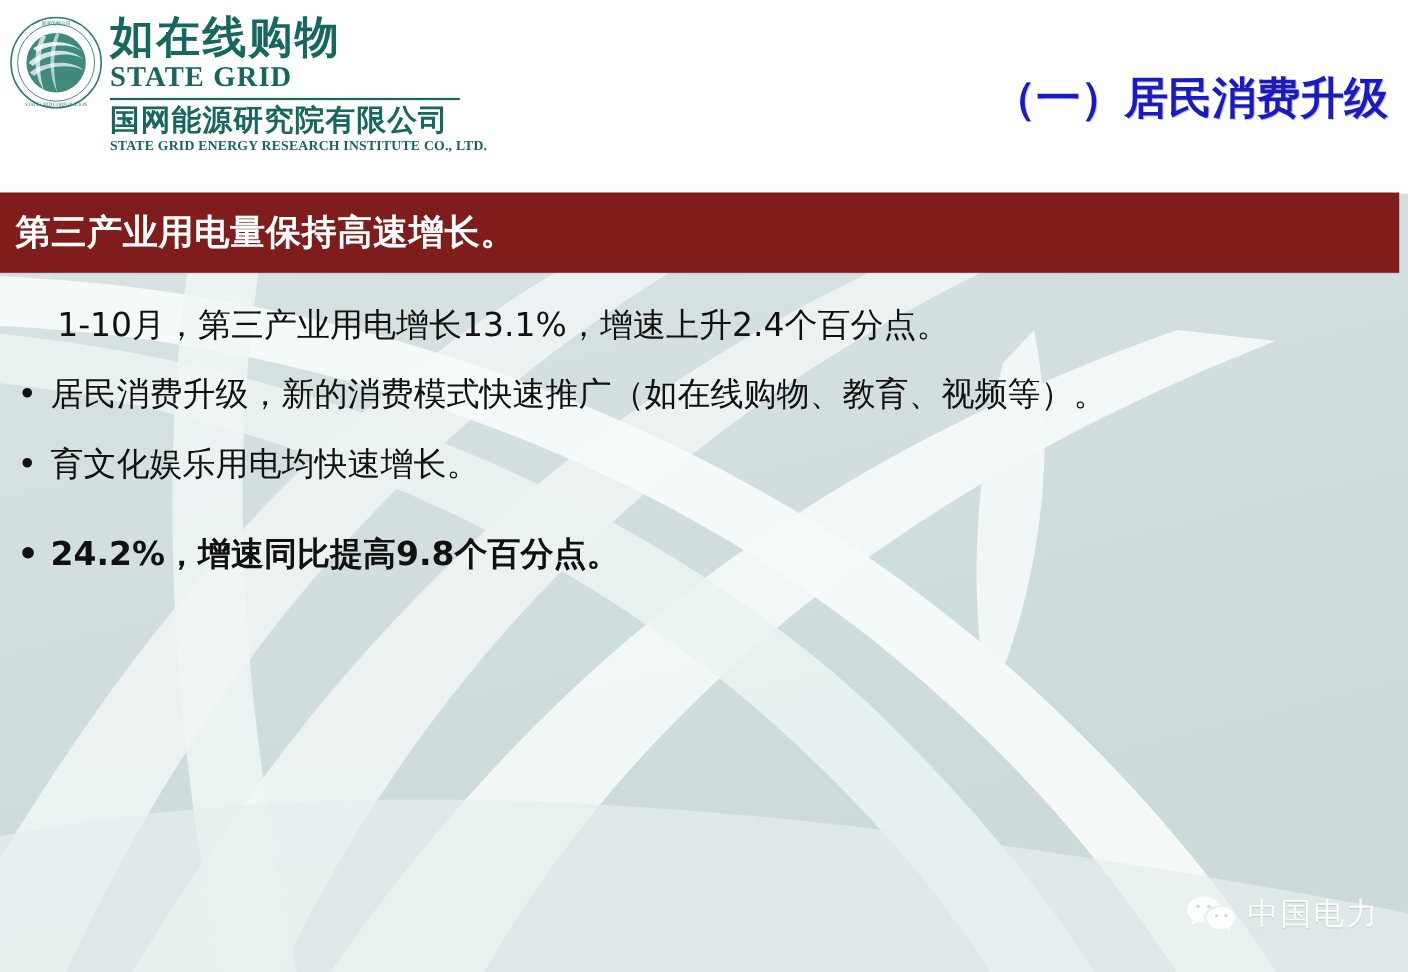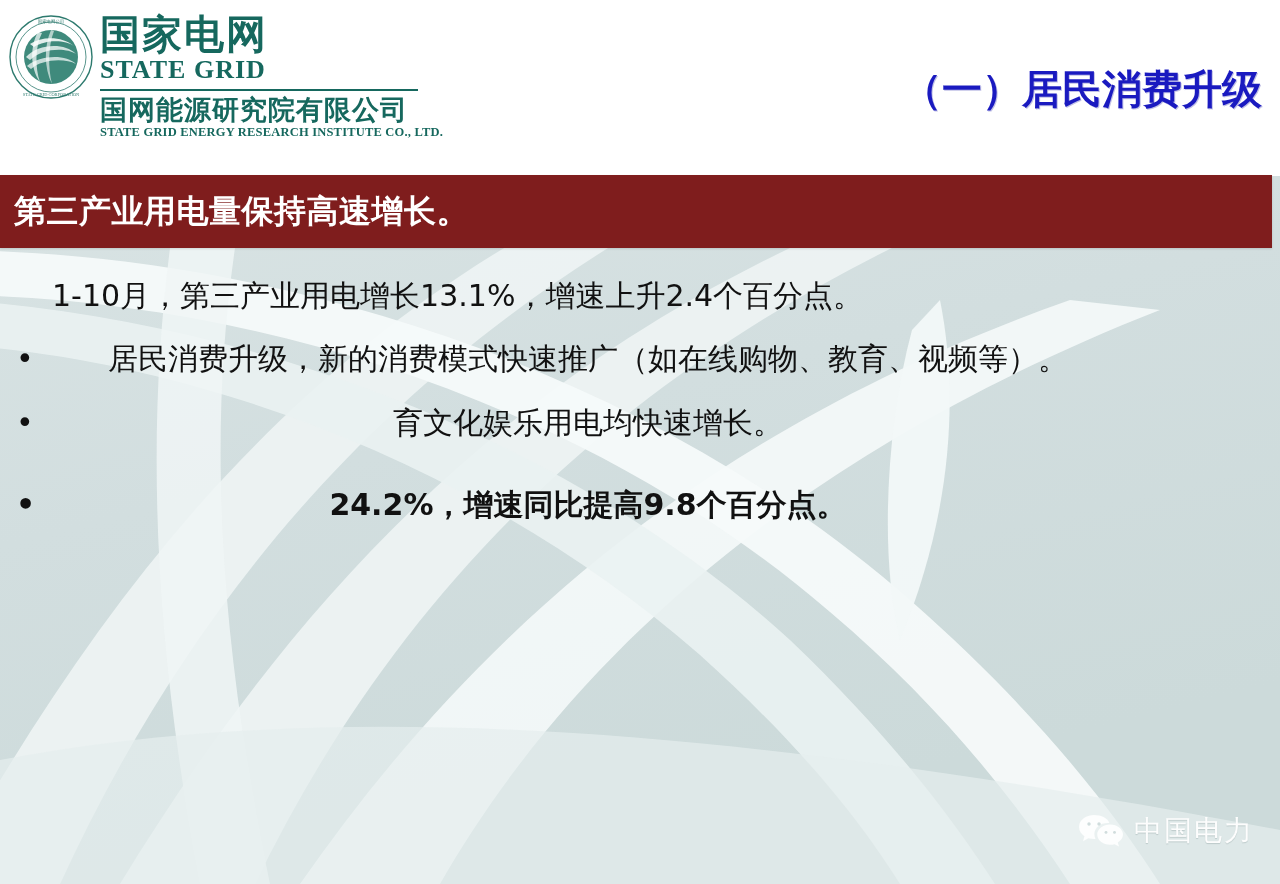--- a/index.html
+++ b/index.html
@@ -81,21 +81,21 @@
   .bullet{
     position:relative;margin:0 0 6px 0;padding:0 30px 0 46px;
     font-family:"DejaVu Sans","Liberation Sans",sans-serif;
     font-size:30px;color:#111111;line-height:58px;
   }
   .bullet .dot{
     position:absolute;left:16px;top:0;
     font-size:30px;line-height:58px;color:#111111;
   }
   .bullet.strong{font-weight:bold;line-height:62px;}
-  .bullet .ln{display:block;white-space:nowrap;text-align:center;}
+  .bullet .ln{display:block;white-space:nowrap;}
   .bullet.strong .dot{line-height:62px;}
   .sp-top{margin-top:22px;}
 
   
   .wechat{
     position:absolute;right:26px;bottom:34px;
     display:flex;align-items:center;opacity:.95;
   }
   .wechat-icon{width:46px;height:36px;flex:0 0 46px;}
   .wechat-label{
@@ -163,21 +163,21 @@
         <path d="M 19 52 C 32 41, 58 40, 68 50 C 57 44, 34 45, 23 55 Z" fill="#ffffff" opacity="0.7"></path>
         <path d="M 30 18 C 22 32, 22 54, 32 68 C 27 54, 27 32, 34 19 Z" fill="#ffffff" opacity="0.7"></path>
         <path d="M 43 16 C 36 32, 36 54, 44 70 C 40 54, 40 32, 46 17 Z" fill="#ffffff" opacity="0.6"></path>
         <g fill="#2d7a6e" font-size="4.4" font-family="Liberation Serif, serif">
           <text x="43" y="9" text-anchor="middle">国家电网公司</text>
           <text x="43" y="82" text-anchor="middle">STATE GRID CORPORATION</text>
         </g>
       </svg>
     </div>
     <div class="logo-text">
-      <div class="logo-cn1">国家电网</div>
+      <div class="logo-cn1">如在线购物</div>
       <div class="logo-en1">STATE GRID</div>
       <div class="logo-rule"></div>
       <div class="logo-cn2">国网能源研究院有限公司</div>
       <div class="logo-en2">STATE GRID ENERGY RESEARCH INSTITUTE CO., LTD.</div>
     </div>
   </div>
 
   <div class="page-title">（一）居民消费升级</div>
 
   <div class="banner">

